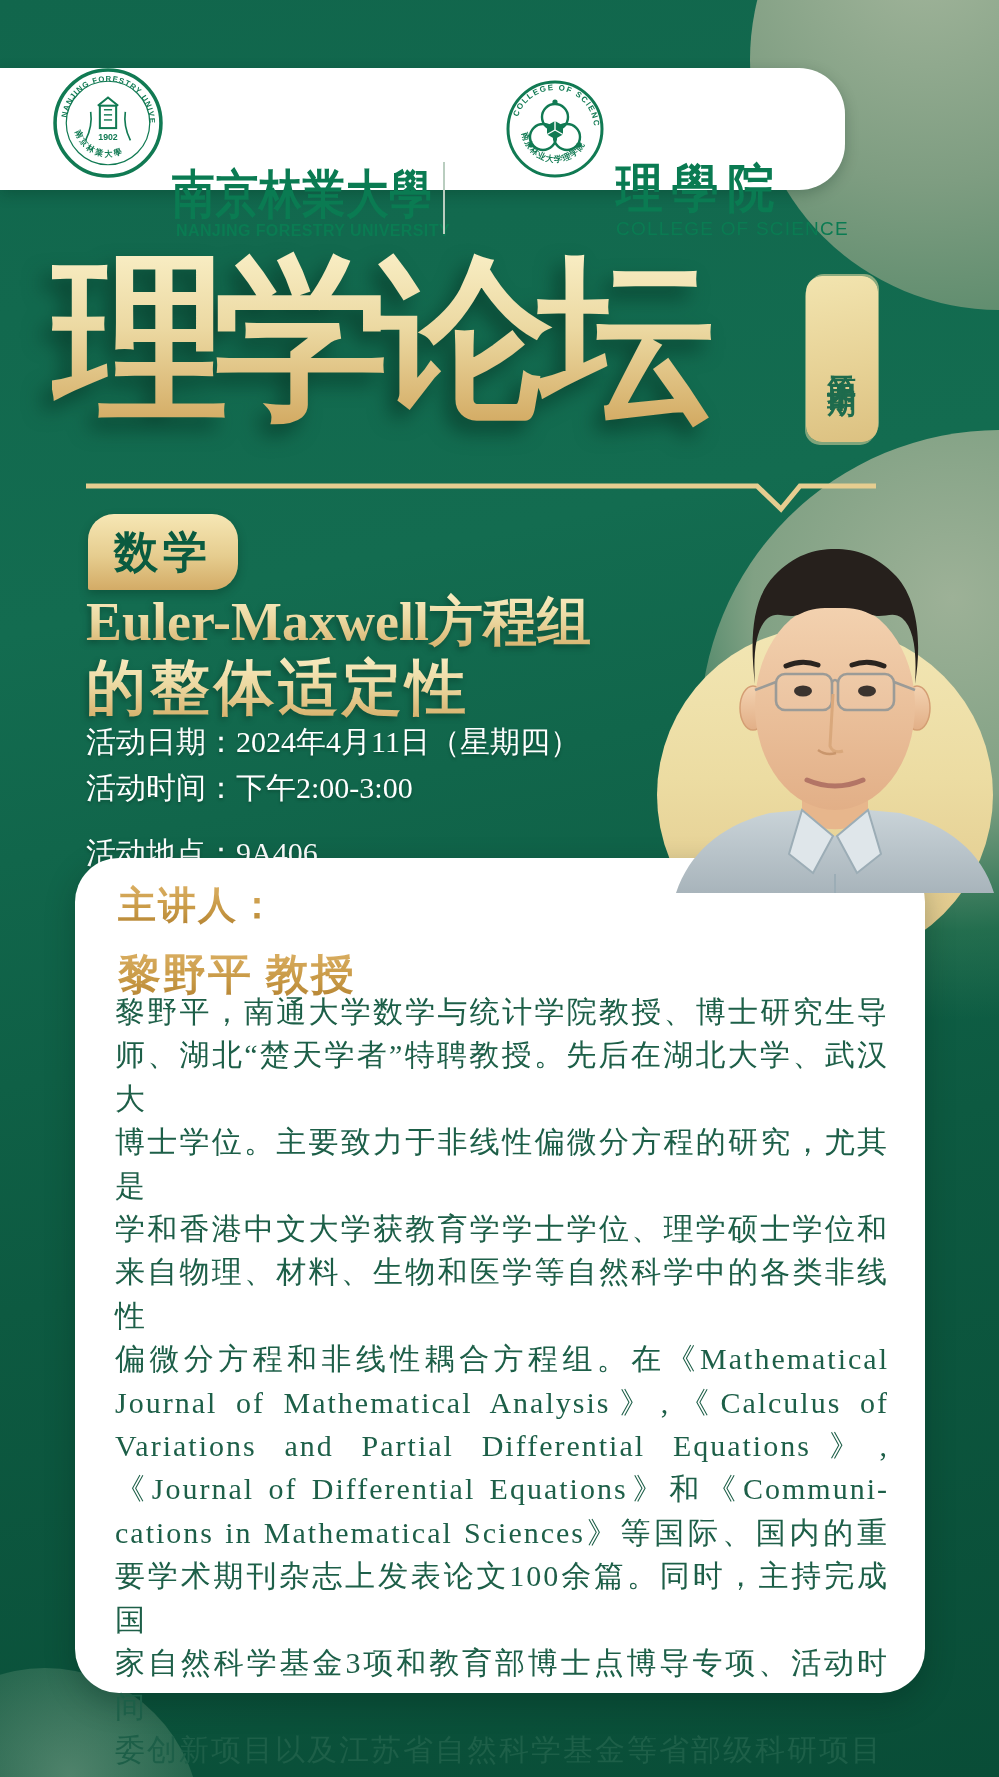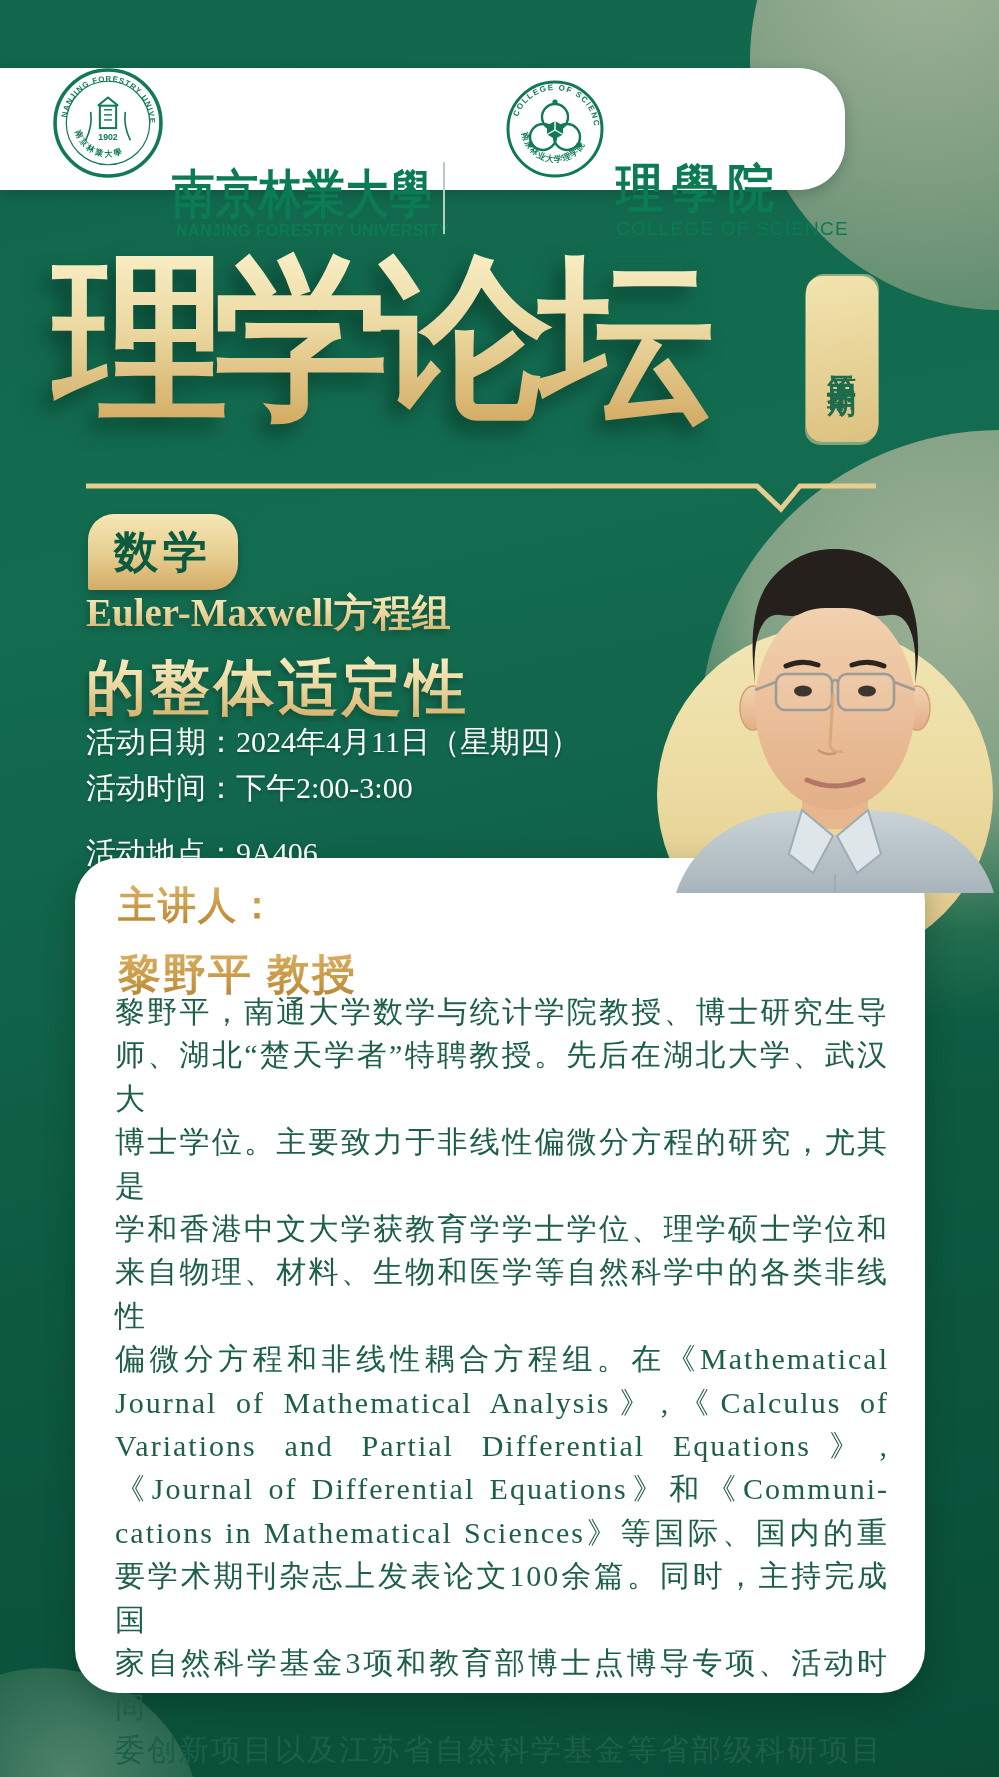--- a/index.html
+++ b/index.html
@@ -40,35 +40,35 @@
     display:flex;align-items:center;justify-content:center;
     box-shadow:2px -3px 0 -1px rgba(238,222,166,.55),-2px 4px 0 -1px rgba(238,222,166,.5);}
   .issue-seal span{writing-mode:vertical-rl;font-size:29px;font-weight:800;color:#1e6b4d;letter-spacing:3px;}
   .divider-svg{left:0;top:0;width:999px;height:1777px;pointer-events:none;}
   
   .badge{left:88px;top:514px;width:150px;height:76px;border-radius:26px 26px 26px 2px;
     background:linear-gradient(180deg,#f6e7b5 0%,#e6cd8f 55%,#d3ab66 100%);
     display:flex;align-items:center;justify-content:center;
     font-size:44px;font-weight:900;color:#0a5b40;letter-spacing:5px;
     box-shadow:0 4px 10px rgba(0,35,22,.3);}
-  .talk-title1{left:86px;top:586px;font-size:39px;font-weight:700;white-space:nowrap;
+  .talk-title1{left:86px;top:586px;font-size:54px;font-weight:700;white-space:nowrap;
     font-family:"Liberation Serif","DejaVu Serif",serif;filter:drop-shadow(-2px 3px 3px rgba(2,38,26,.4));}
   .talk-title2{left:86px;top:648px;font-size:60px;font-weight:700;letter-spacing:4px;white-space:nowrap;
     font-family:"Liberation Serif","DejaVu Serif",serif;filter:drop-shadow(-2px 3px 3px rgba(2,38,26,.4));}
   .detail{left:86px;color:#ffffff;font-weight:400;font-size:30px;white-space:nowrap;
     font-family:"Liberation Serif","DejaVu Serif",serif;text-shadow:0 2px 3px rgba(0,40,25,.35);}
   .d1{top:722px;} .d2{top:768px;} .d3{top:813px;margin-top:20px;}
   .cream-circle{left:657px;top:627px;width:336px;height:336px;border-radius:50%;
     background:linear-gradient(180deg,#f2e6b4 0%,#ecdca2 45%,#dfc588 100%);}
   
   .card{left:75px;top:858px;width:850px;height:835px;background:#ffffff;border-radius:44px;
     box-shadow:0 10px 30px rgba(0,30,20,.28);}
   .speaker-heading{position:absolute;left:43px;top:22px;font-size:38px;font-weight:900;letter-spacing:2px;}
   .speaker-name{position:absolute;left:43px;top:88px;font-size:43px;font-weight:900;letter-spacing:2px;}
-  .spk-gold{color:#c2913f;}
+  .spk-gold{color:#c2913f;font-family:Liberation Serif, serif;}
   @supports ((-webkit-background-clip:text) or (background-clip:text)){
     .spk-gold{background:linear-gradient(180deg,#ddb267 0%,#c79844 60%,#b07f30 100%);
       -webkit-background-clip:text;background-clip:text;color:transparent;}
   }
   .bio{position:absolute;left:40px;top:132px;width:774px;font-size:30px;line-height:43.4px;
     color:#1d5f48;letter-spacing:2px;font-family:"Liberation Serif","DejaVu Serif",serif;}
   .bio-line{text-align:justify;text-align-last:justify;}
   .bio-line:last-child{text-align-last:left;}
   .portrait{left:652px;top:462px;width:346px;height:431px;}
 </style>

